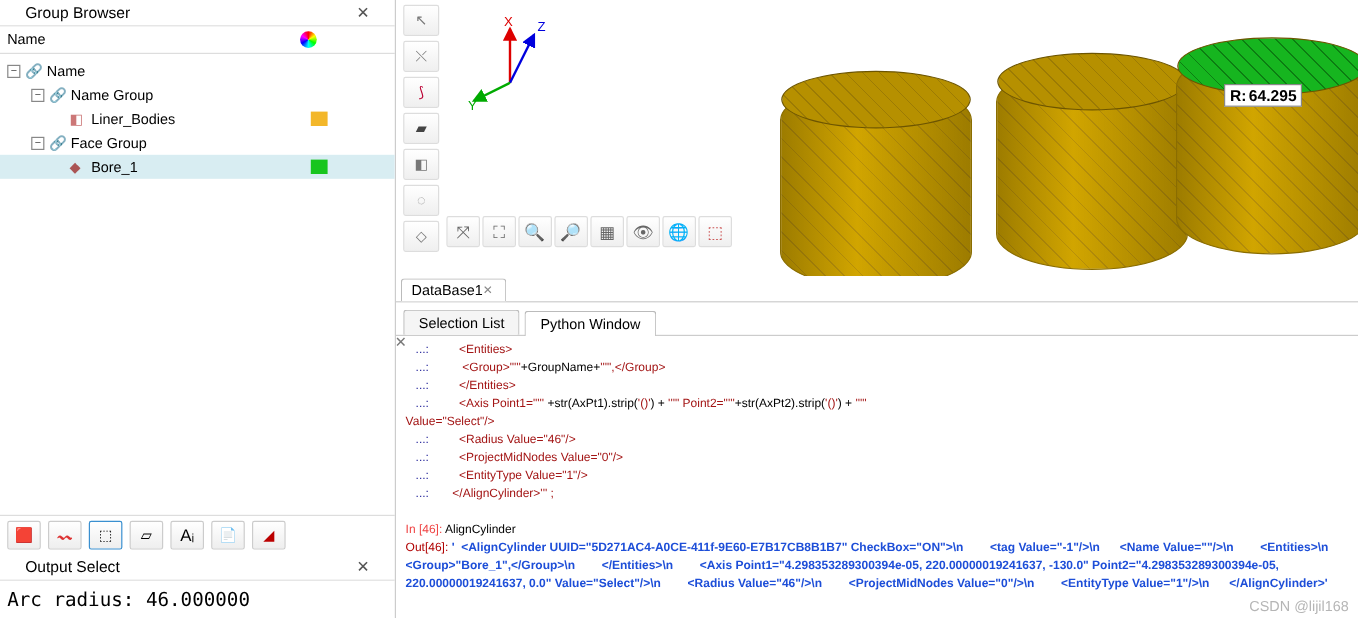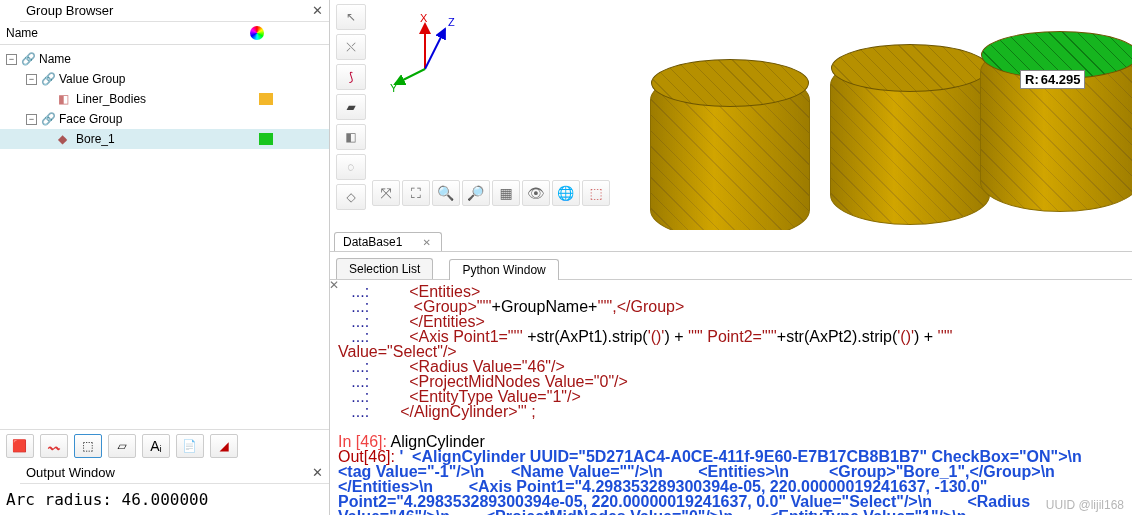--- a/index.html
+++ b/index.html
@@ -1,18 +1,18 @@
 <!DOCTYPE html>
 <html><head>
 <meta charset="utf-8">
 <style>
   * { box-sizing: border-box; margin: 0; padding: 0; font-family: "Segoe UI", Arial, sans-serif; }
   body { width: 1132px; height: 515px; background: #fff; overflow: hidden; font-size: 12px; display: flex; }
   .left-col { width: 330px; display: flex; flex-direction: column; border-right: 1px solid #ccc; }
-  .panel-header { display: flex; align-items: flex-start; justify-content: space-between; padding: 3px 6px; font-size: 13px; border-bottom: 1px solid #e0e0e0; margin-left: 20px; }
+  .panel-header { display: flex; align-items: flex-start; justify-content: space-between; padding: 3px 21px; font-size: 13px; border-bottom: 1px solid #e0e0e0; }
   .close-x { color: #555; font-size: 13px; cursor: pointer; }
   .tree-head { display: flex; align-items: center; justify-content: space-between; padding: 4px 6px; border-bottom: 1px solid #ddd; }
   .tree { padding: 4px 0 60px 0; }
   .tree-row { display: flex; align-items: center; height: 20px; padding-right: 40px; position: relative; }
   .tree-row.sel { background: #d8edf2; }
   .toggle { width: 11px; height: 11px; border: 1px solid #888; display: inline-flex; align-items: center; justify-content: center; font-size: 9px; line-height: 1; margin-right: 4px; color: #444; }
   .ico { width: 14px; height: 14px; margin-right: 4px; display: inline-block; }
   .swatch { position: absolute; right: 56px; width: 14px; height: 12px; }
   .color-wheel { width:14px; height:14px; border-radius:50%; background: conic-gradient(red,yellow,lime,cyan,blue,magenta,red); position:absolute; right:65px;}
   .panel-btns { display: flex; gap: 6px; padding: 4px 6px; border-top: 1px solid #ddd; }
@@ -28,26 +28,26 @@
       repeating-linear-gradient(45deg, #d1a500 0 10px, #b8900a 10px 11px),
       linear-gradient(to right, rgba(0,0,0,0.25), rgba(255,255,255,0.1) 40%, rgba(0,0,0,0.25));
       background-blend-mode: multiply;
   }
   .cyl .top { position:absolute; left:0; right:0; top:-12px; height:48px; border-radius:50%; border:1px solid #6d5500;
       background: repeating-linear-gradient(45deg, #b69000 0 9px, #9c7b04 9px 10px); }
   .cyl.green .top { background: repeating-linear-gradient(45deg,#16b51f 0 9px,#0c7e12 9px 10px); }
   .label3d { position:absolute; top:70px; left:690px; background:#fff; border:1px solid #888; padding:1px 4px; font-size:13px; font-weight:bold; display:flex; align-items:center; gap:2px; }
   .triad { position:absolute; left:60px; top:14px; }
   .db-tabs { display:flex; border-bottom:1px solid #ccc; padding-left:4px; height:22px; align-items:flex-end; }
-  .db-tab { padding:2px 10px 2px 8px; border:1px solid #bbb; border-bottom:none; border-radius:3px 3px 0 0; background:#fff; font-size:12px; display:flex; align-items:center; gap:20px; }
+  .db-tab { padding:2px 10px 2px 8px; border:1px solid #bbb; border-bottom:none; border-radius:3px 3px 0 0; background:#fff; font-size:12px; display:flex; align-items:center; gap:0; }
   .tab-x { color:#888; font-size:10px; }
-  .sub-tabs { display:flex; padding:4px 0 0 6px; border-bottom:1px solid #ccc; height:28px; align-items:flex-end; gap:16px; }
+  .sub-tabs { display:flex; padding:4px 0 0 6px; border-bottom:1px solid #ccc; height:28px; align-items:flex-end; gap:4px; }
   .sub-tab { padding:3px 12px; border:1px solid #bbb; border-bottom:none; background:#f5f5f5; border-radius:3px 3px 0 0; font-size:12px; }
   .sub-tab.active { background:#fff; position:relative; top:1px; }
-  .console { flex:1; overflow:hidden; padding:4px 8px; font-family: Consolas, "Courier New", monospace; font-size:16px; line-height:15px; position: relative; }
+  .console { flex:1; overflow:hidden; padding:4px 8px; font-family: Consolas, "Courier New", monospace; font-size:10px; line-height:15px; position: relative; }
   .cons-x { position:absolute; left:-1px; top:278px; width:20px; font-size:12px; color:#777; }
   .p-cont { color:#229; } .p-str { color:#a31515; } .p-grn { color:#ef4444; } .p-out { color:#b00000; } .p-gray{color:#1d4ed8;font-weight:bold;}
   .watermark { position:absolute; right:8px; bottom:3px; color:rgba(120,120,120,0.55); font-size:12px; }
 </style>
 </head>
 <body>
 
 <div class="left-col">
 
   <div class="panel-header">
@@ -60,21 +60,21 @@
   </div>
   <div class="tree" style="flex:1; overflow:auto;">
     <div class="tree-row" style="padding-left:6px;">
       <span class="toggle">−</span>
       <span class="ico">🔗</span>
       <span>Name</span>
     </div>
     <div class="tree-row" style="padding-left:26px;">
       <span class="toggle">−</span>
       <span class="ico">🔗</span>
-      <span>Value Group</span>
+      <span>Name Group</span>
     </div>
     <div class="tree-row" style="padding-left:58px; position:relative;">
       <span class="ico" style="color:#c77;">◧</span>
       <span>Liner_Bodies</span>
       <span class="swatch" style="background:#f3b72a;"></span>
     </div>
     <div class="tree-row" style="padding-left:26px;">
       <span class="toggle">−</span>
       <span class="ico">🔗</span>
       <span>Face Group</span>
@@ -89,21 +89,21 @@
     <div class="panel-btn">🟥</div>
     <div class="panel-btn" style="color:#d33;">〰</div>
     <div class="panel-btn" style="border-color:#3a90d0;">⬚</div>
     <div class="panel-btn">▱</div>
     <div class="panel-btn" style="font-size:14px;">Aᵢ</div>
     <div class="panel-btn">📄</div>
     <div class="panel-btn" style="color:#b00;">◢</div>
   </div>
 
   <div class="panel-header">
-    <span>Output Window</span>
+    <span>Output Select</span>
     <span class="close-x">✕</span>
   </div>
   <div class="output-body">Arc radius: 46.000000</div>
 </div>
 
 <div class="right-col">
   <div class="viewport">
     <div class="vtool-left">
       <div class="tb">↖</div>
       <div class="tb">⤬</div>
@@ -175,14 +175,14 @@
 <span class="p-cont">   ...: </span>        <span class="p-str">&lt;ProjectMidNodes Value="0"/&gt;</span>
 <span class="p-cont">   ...: </span>        <span class="p-str">&lt;EntityType Value="1"/&gt;</span>
 <span class="p-cont">   ...: </span>      <span class="p-str">&lt;/AlignCylinder&gt;''' ;</span>
 
 <span class="p-grn">In [46]: </span><span>AlignCylinder</span>
 <span class="p-out">Out[46]: </span><span class="p-gray">'  &lt;AlignCylinder UUID="5D271AC4-A0CE-411f-9E60-E7B17CB8B1B7" CheckBox="ON"&gt;\n        &lt;tag Value="-1"/&gt;\n      &lt;Name Value=""/&gt;\n        &lt;Entities&gt;\n         &lt;Group&gt;"Bore_1",&lt;/Group&gt;\n        &lt;/Entities&gt;\n        &lt;Axis Point1="4.298353289300394e-05, 220.00000019241637, -130.0" Point2="4.298353289300394e-05, 220.00000019241637, 0.0" Value="Select"/&gt;\n        &lt;Radius Value="46"/&gt;\n        &lt;ProjectMidNodes Value="0"/&gt;\n        &lt;EntityType Value="1"/&gt;\n      &lt;/AlignCylinder&gt;'</span>
 
 </pre>
   </div>
 
-  <div class="watermark">UUID @lijil168</div>
+  <div class="watermark">CSDN @lijil168</div>
 </div>
 
 </body></html>

